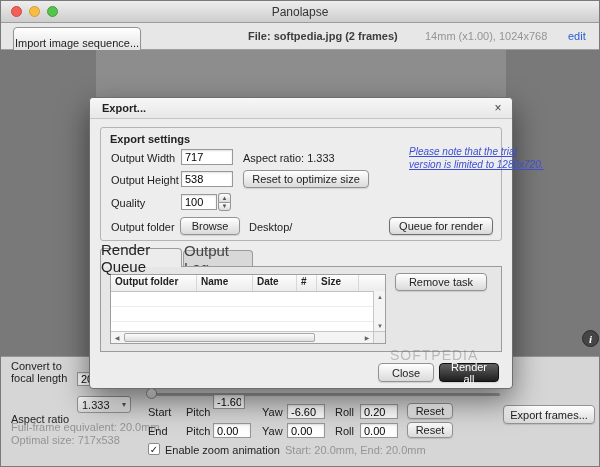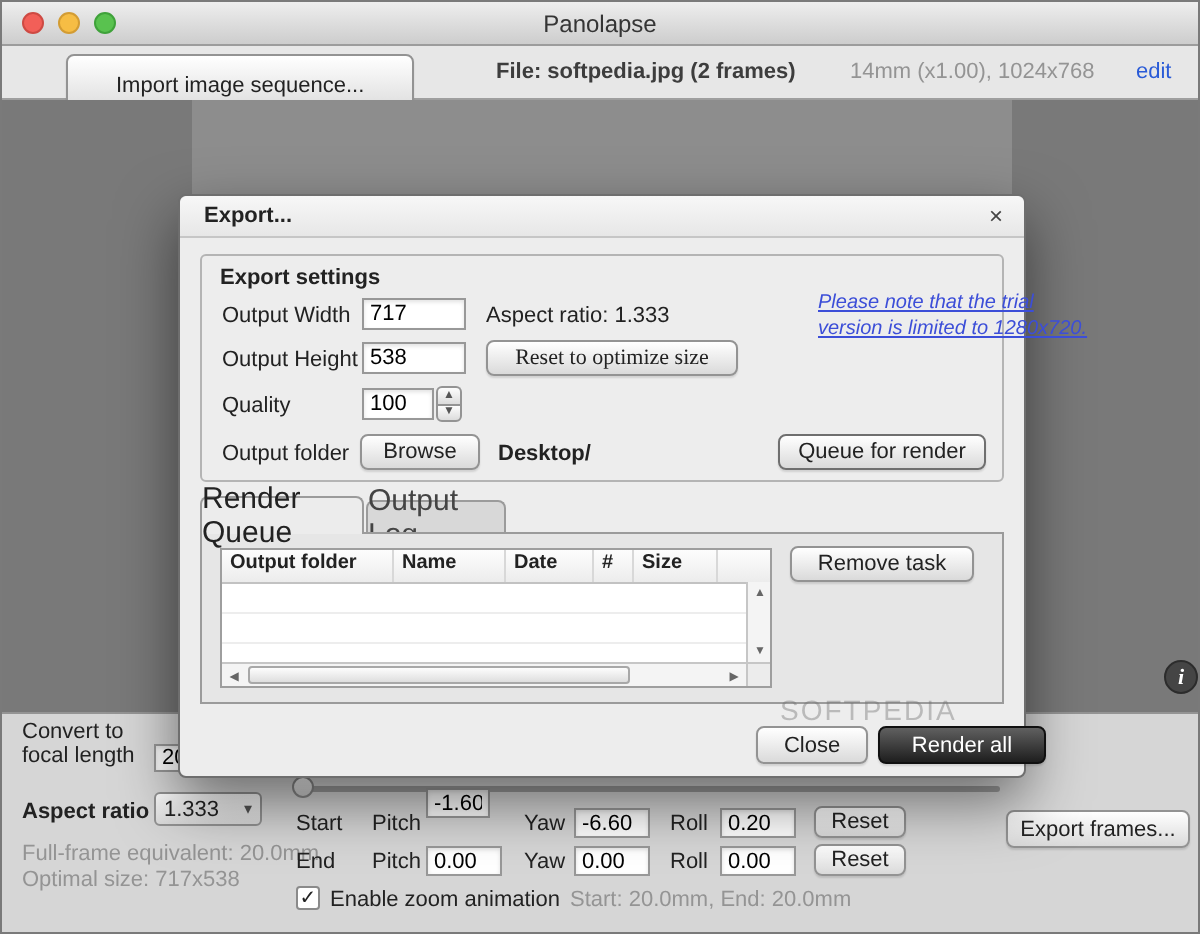--- a/index.html
+++ b/index.html
@@ -83,39 +83,39 @@
 <div class="window">
 
   <div class="abs titlebar">
     <span class="light red"></span>
     <span class="light yellow"></span>
     <span class="light green"></span>
     <div class="titletext">Panolapse</div>
   </div>
 
   <div class="abs toolbar">
-    <button class="btn abs" style="left:12px;top:4px;height:31px;padding:0 24px;margin-left:20px;">Import image sequence...</button>
+    <button class="btn abs" style="left:12px;top:4px;height:31px;padding:0 1px;">Import image sequence...</button>
     <span class="abs filelabel" style="left:247px;top:7px;">File: softpedia.jpg (2 frames)</span>
     <span class="abs muted" style="left:424px;top:7px;">14mm (x1.00), 1024x768</span>
     <a class="abs editlink" style="left:567px;top:7px;">edit</a>
   </div>
 
   <div class="abs main">
     <div class="abs image"></div>
   </div>
 
   <div class="abs infobtn">
     <span>i</span>
   </div>
 
   <div class="abs bottom">
     <div class="abs" style="left:10px;top:3px;width:64px;line-height:12px;">Convert to focal length</div>
     <input class="abs field" style="left: 76px; top: 15px; width: 24px; height: 14px;" readonly="" value="20">
 
-    <span class="abs" style="left:10px;top:43px;font-weight:bold;">Aspect ratio</span>
+    <span class="abs" style="left:10px;top:56px;">Aspect ratio</span>
     <div class="abs dropdown" style="left:76px;top:39px;width:54px;height:17px;">
       <span>1.333</span>
       <span style="font-size:8px;color:#555;">▾</span>
     </div>
 
     <span class="abs muted" style="left:10px;top:64px;">Full-frame equivalent: 20.0mm</span>
     <span class="abs muted" style="left:10px;top:77px;">Optimal size: 717x538</span>
 
     <div class="abs slidertrack"></div>
     <div class="abs sliderthumb"></div>
@@ -156,32 +156,32 @@
     <div class="abs group">
       <span class="abs bold" style="left:9px;top:5px;">Export settings</span>
 
       <span class="abs" style="left:10px;top:24px;">Output Width</span>
       <input class="abs field" style="left: 80px; top: 21px; width: 52px; height: 16px;" readonly="" value="717">
       <span class="abs" style="left:142px;top:24px;">Aspect ratio: 1.333</span>
       <span class="abs note" style="left:260px;top:17px;width:140px;margin-left:48px;">Please note that the trial version is limited to 1280x720.</span>
 
       <span class="abs" style="left:10px;top:46px;">Output Height</span>
       <input class="abs field" style="left: 80px; top: 43px; width: 52px; height: 16px;" readonly="" value="538">
-      <button class="btn abs" style="left:142px;top:42px;width:126px;height:18px;font-family:Liberation Serif, serif;">Reset to optimize size</button>
+      <button class="btn abs" style="left:142px;top:42px;width:126px;height:18px;">Reset to optimize size</button>
 
       <span class="abs" style="left:10px;top:69px;">Quality</span>
       <input class="abs field" style="left: 80px; top: 66px; width: 36px; height: 16px;" readonly="" value="100">
       <div class="abs stepper" style="left:117px;top:65px;">
         <span>▲</span>
         <span>▼</span>
       </div>
 
       <span class="abs" style="left:10px;top:93px;">Output folder</span>
       <button class="btn abs" style="left:79px;top:89px;width:60px;height:18px;">Browse</button>
-      <span class="abs" style="left:148px;top:93px;font-weight:bold;">Desktop/</span>
+      <span class="abs" style="left:148px;top:93px;">Desktop/</span>
       <button class="btn abs" style="right:8px;top:89px;width:104px;height:18px;border-color:#6f6f6f;">Queue for render</button>
     </div>
 
     <div class="abs tab active" style="left:10px;top:150px;width:82px;">Render Queue</div>
     <div class="abs tab inactive" style="left:93px;top:152px;width:70px;">Output Log</div>
 
     <div class="abs tabpanel">
       <div class="abs qtable">
         <div class="qheader">
           <span class="qh" style="width:86px;">Output folder</span>
@@ -202,18 +202,18 @@
           <span class="sarrow" style="left:0;top:0;">◀</span>
           <span class="sarrow" style="right:0;top:0;">▶</span>
           <span class="hthumb"></span>
         </div>
         <div class="abs scorner"></div>
       </div>
       <button class="btn abs" style="left:294px;top:6px;width:92px;height:18px;">Remove task</button>
     </div>
 
     <button class="btn abs" style="left:288px;top:265px;width:56px;height:19px;">Close</button>
-    <button class="btn dark abs" style="left:349px;top:265px;width:84px;height:19px;">Render all</button>
+    <button class="btn dark abs" style="left:349px;top:265px;width:60px;height:19px;">Render all</button>
   </div>
 
   <div class="abs watermark">SOFTPEDIA</div>
 
 </div>
 
 </body></html>

